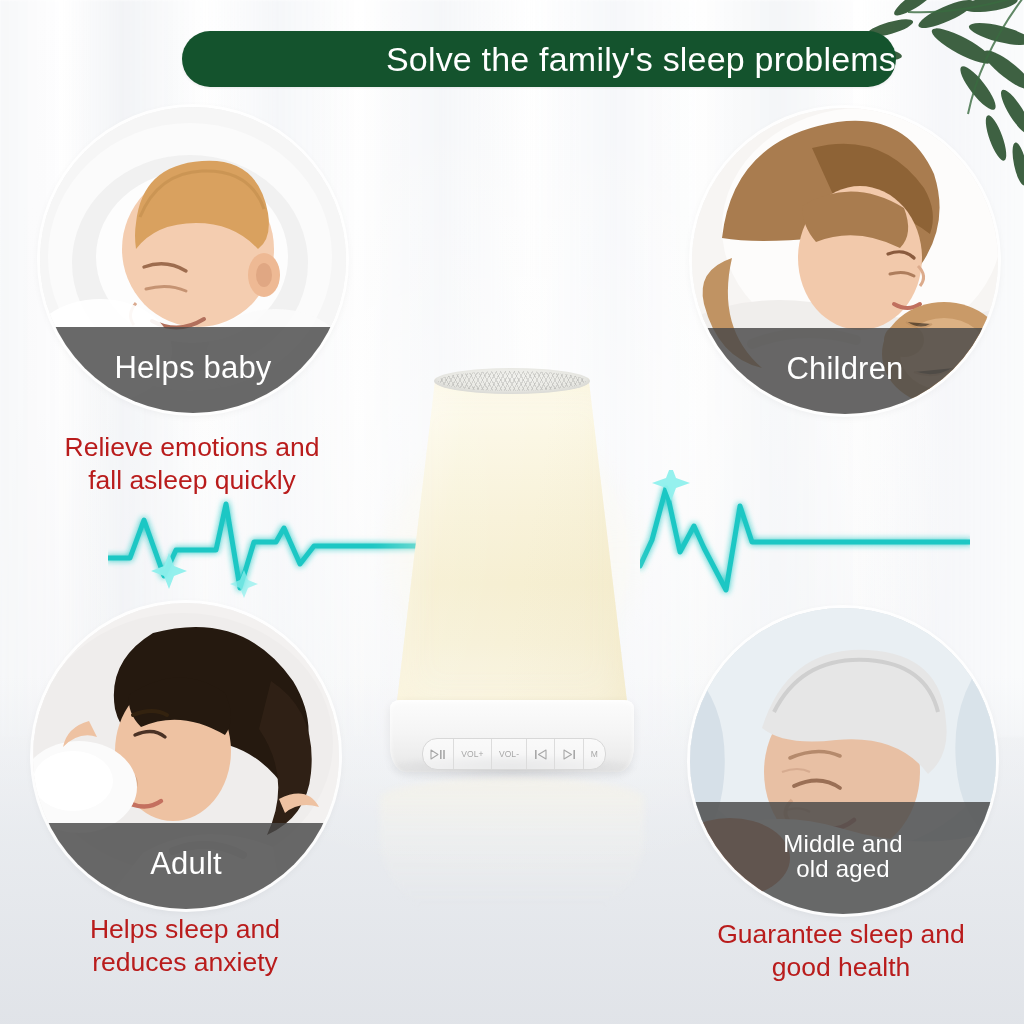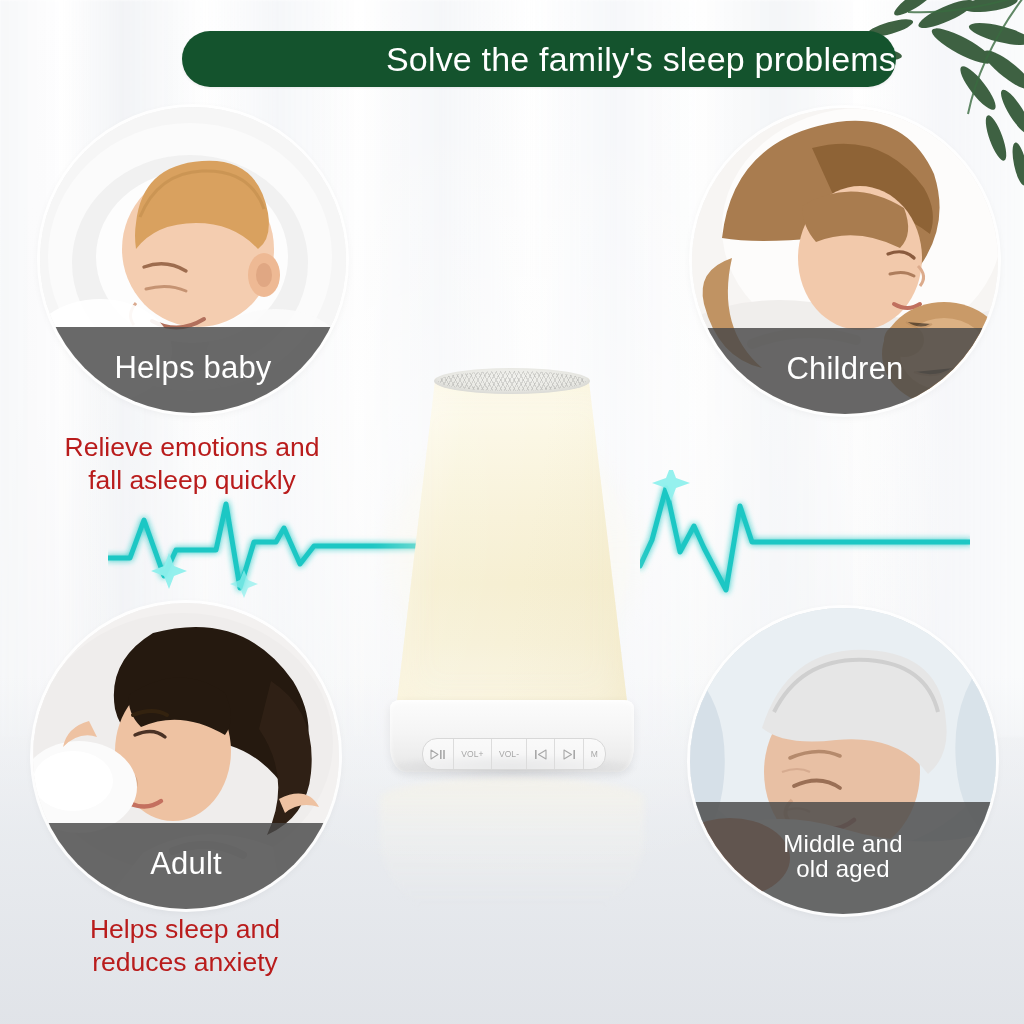--- a/index.html
+++ b/index.html
@@ -478,15 +478,17 @@
           <path d="M92 164 q16 -6 28 0"></path>
           <path d="M96 202 q14 -4 24 2"></path>
           <path d="M130 238 q22 8 42 -2"></path>
         </g>
         <path d="M0 236 q70 -40 150 -16 q86 26 156 2 L306 306 L0 306z" fill="#f3f6f8"></path>
         <ellipse cx="40" cy="250" rx="60" ry="40" fill="#d09070"></ellipse>
       </svg>
       <div class="circle-label two-line" style="white-space:pre-line">Middle and
 old aged</div>
     </div>
+    <div class="benefit-caption">Guarantee sleep and
+good health</div>
   </div>
 
 </div>
 
 </body></html>

